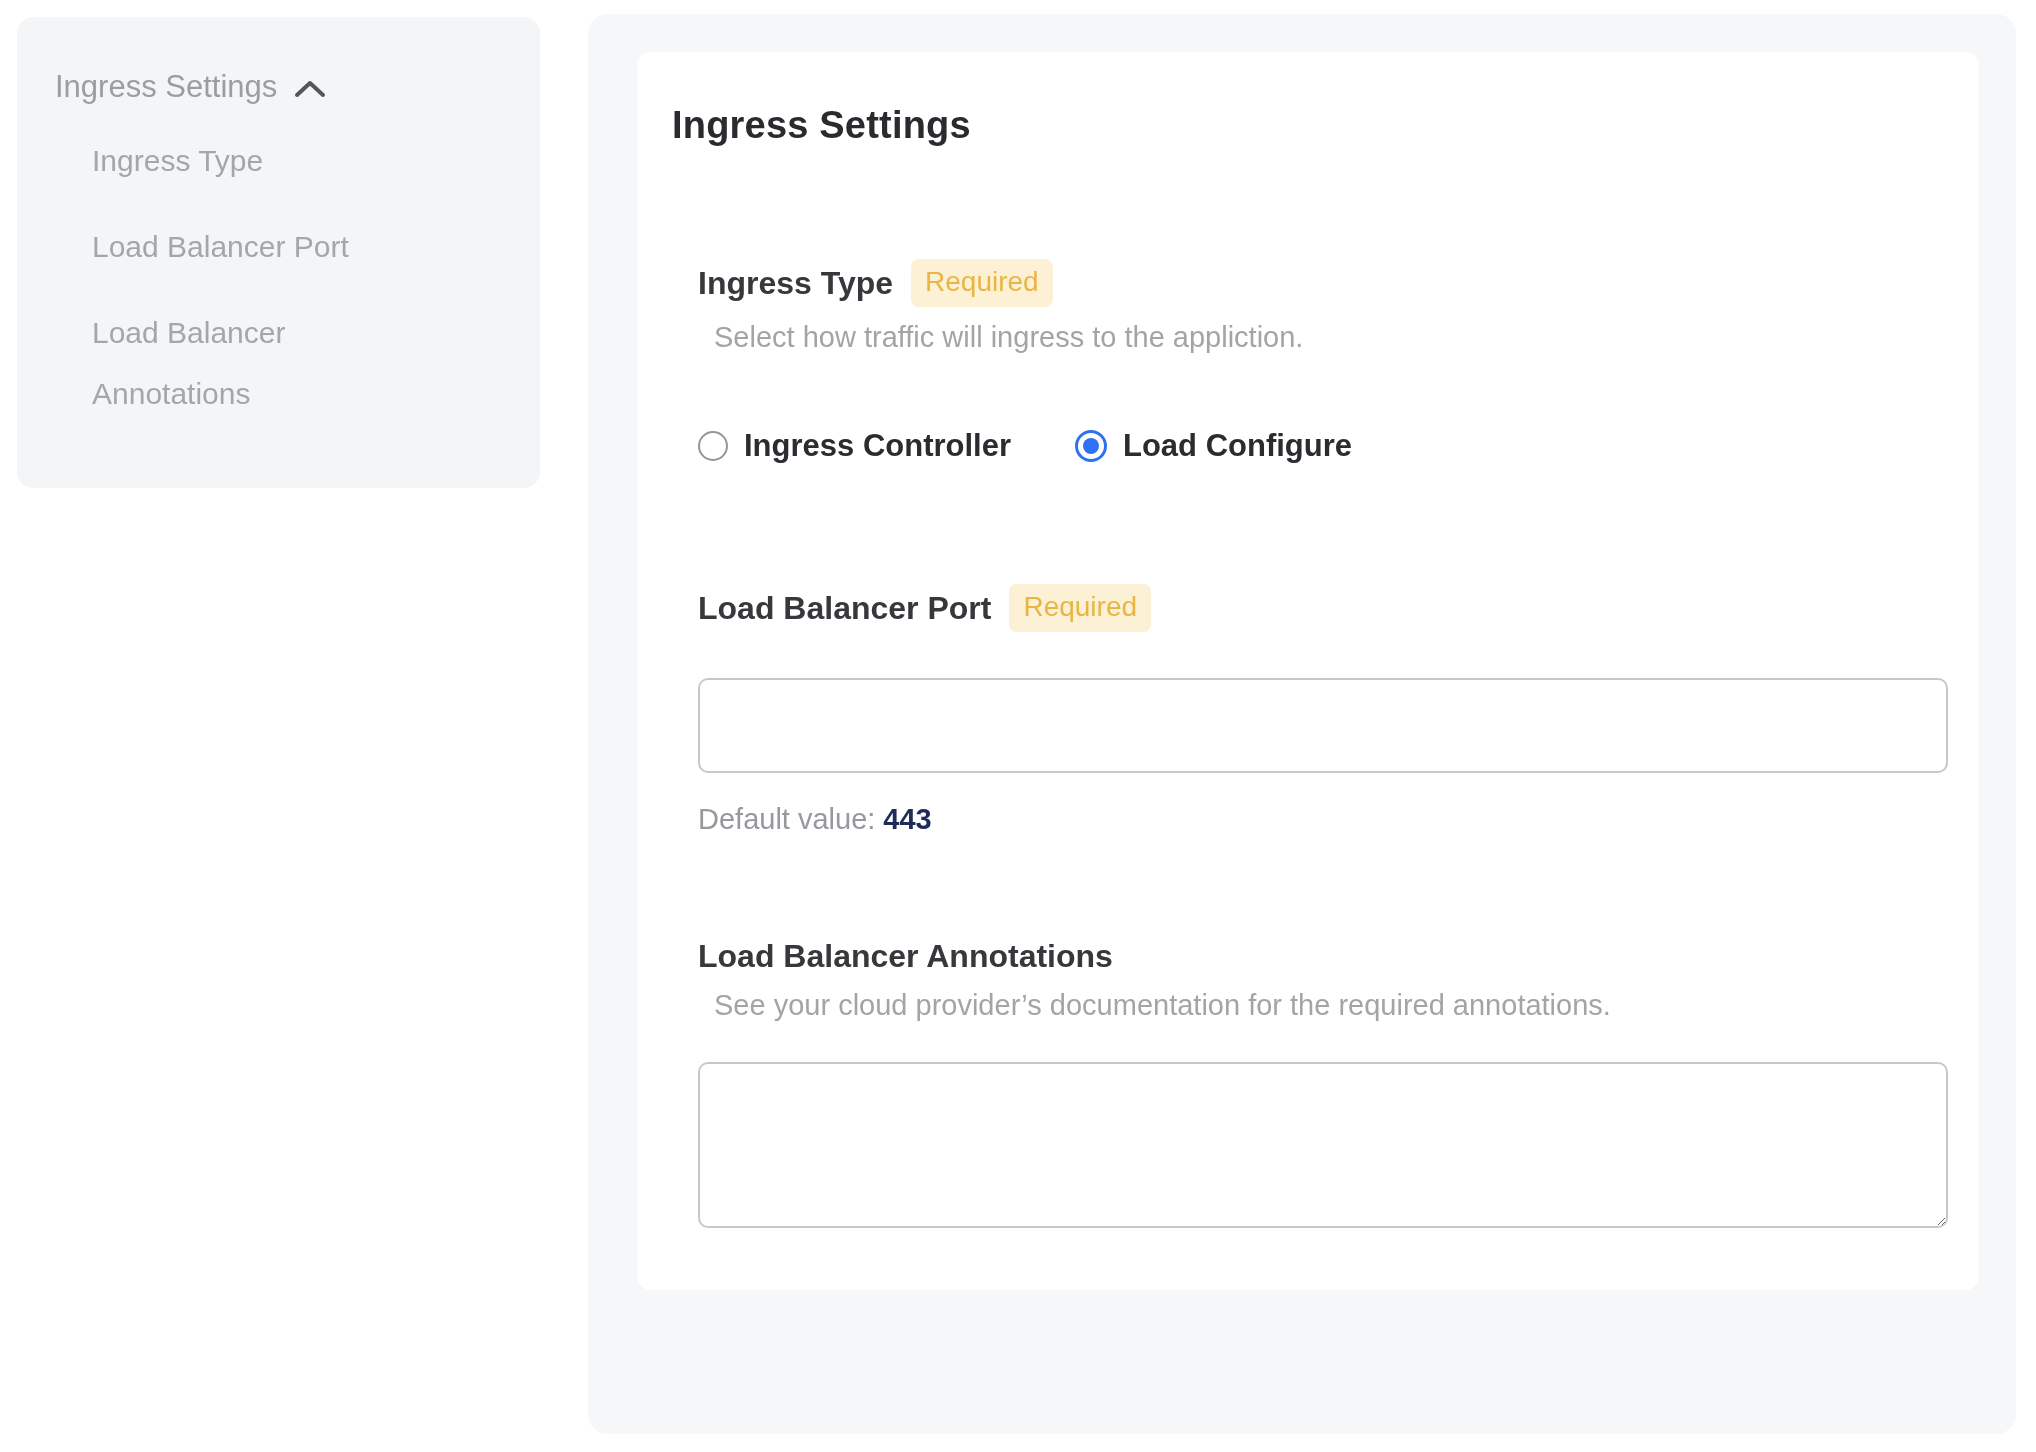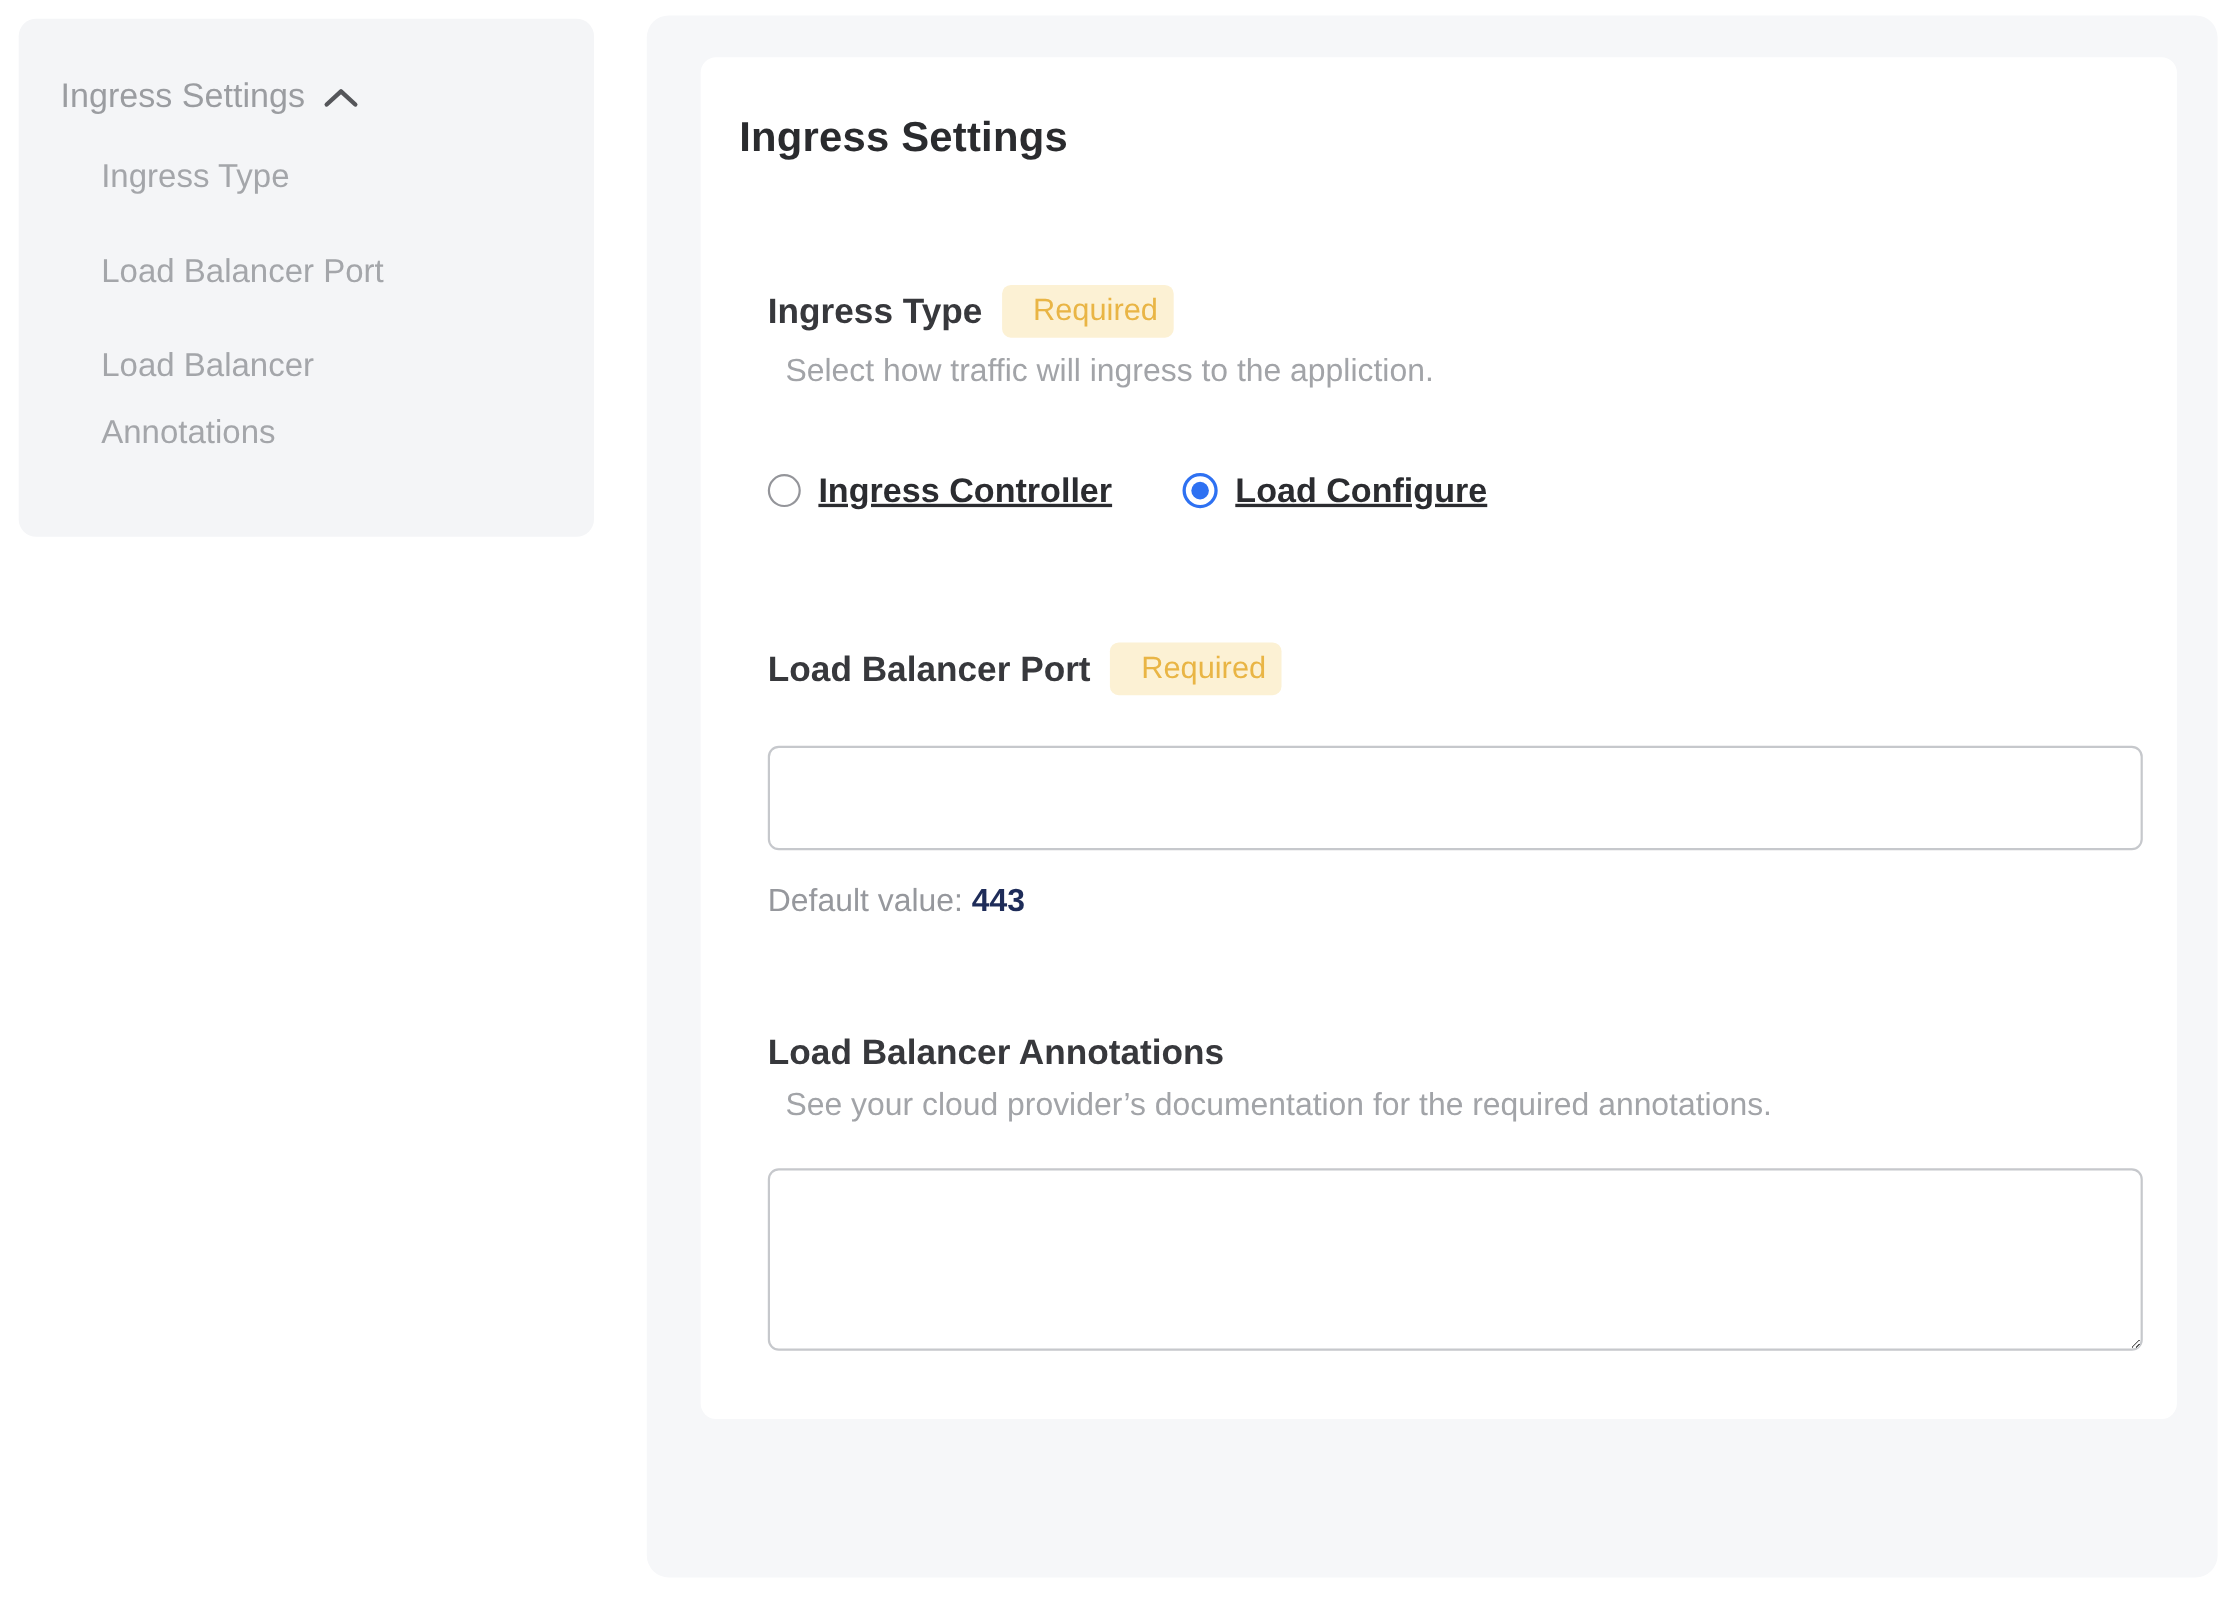--- a/index.html
+++ b/index.html
@@ -87,21 +87,21 @@
     margin: 0;
     font-size: 32px;
     font-weight: bold;
     color: #37383c;
   }
   .required-badge {
     display: inline-block;
     background: #fcf1d4;
     color: #e9b545;
     font-size: 28px;
-    padding: 7px 14px 9px 28px;
+    padding: 7px 14px 9px 14px;
     border-radius: 8px;
   }
   .section-desc {
     margin: 14px 0 0 16px;
     font-size: 29px;
     color: #a2a4a8;
   }
 
   
   .radio-row {
@@ -133,21 +133,20 @@
   .radio-circle.selected::after {
     content: "";
     width: 16px; height: 16px;
     border-radius: 50%;
     background: #2e71f2;
   }
   .radio-label {
     font-size: 31px;
     font-weight: 600;
     color: #2b2c30;
-    text-decoration: underline;
   }
 
   
   .text-input {
     display: block;
     width: 1250px;
     height: 95px;
     margin-top: 46px;
     border: 2px solid #c6c8cc;
     border-radius: 10px;

